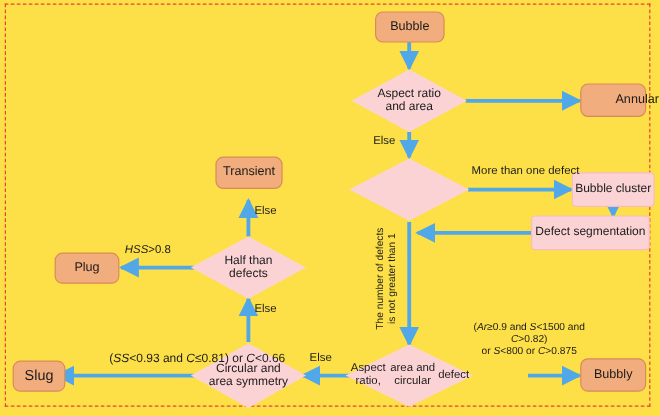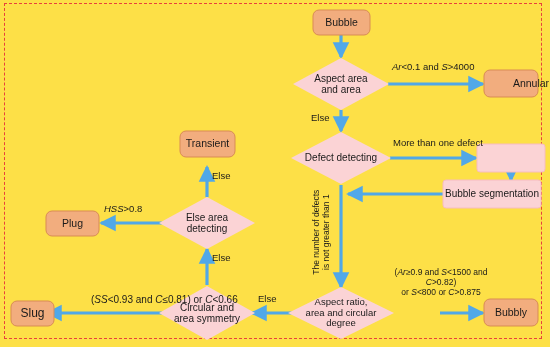--- a/index.html
+++ b/index.html
@@ -104,58 +104,55 @@
       <polygon points="207,286 255,313 207,340 159,313" fill="#fbd3d5" stroke="none"></polygon>
       <rect x="11" y="301" width="43" height="25" rx="6" ry="6" fill="#f2ad7e" stroke="#d98b55" stroke-width="1"></rect>
       <polygon points="341,287 394,313 341,339 288,313" fill="#fbd3d5" stroke="none"></polygon>
       <rect x="484" y="299" width="54" height="27" rx="6" ry="6" fill="#f2ad7e" stroke="#d98b55" stroke-width="1"></rect>
     </g>
   </svg>
 
   <div class="node-text" style="left:313px;top:10px;width:57px;height:25px;font-size:10.5px;">Bubble</div>
 
   <div class="node-text" style="left:296px;top:65px;width:90px;height:38px;font-size:10px;flex-direction:column;">
-    <span>Aspect area</span>
+    <span>Aspect ratio</span>
     <span>and area</span>
   </div>
 
   <div class="node-text" style="left:484px;top:70px;width:54px;height:27px;font-size:10.5px;margin-left:20px;">Annular</div>
 
-  <div class="node-text" style="left:289px;top:148px;width:104px;height:20px;font-size:10px;">Defect detecting</div>
 
+  <div class="node-text" style="left:477px;top:144px;width:68px;height:28px;font-size:10px;">Bubble cluster</div>
 
-  <div class="node-text" style="left:443px;top:180px;width:98px;height:28px;font-size:10px;">Bubble segmentation</div>
+  <div class="node-text" style="left:443px;top:180px;width:98px;height:28px;font-size:10px;">Defect segmentation</div>
 
   <div class="node-text" style="left:180px;top:131px;width:55px;height:26px;font-size:10.5px;">Transient</div>
 
   <div class="node-text" style="left:162px;top:204px;width:90px;height:38px;font-size:10px;flex-direction:column;">
-    <span>Else area</span>
-    <span>detecting</span>
+    <span>Half than</span>
+    <span>defects</span>
   </div>
 
   <div class="node-text" style="left:46px;top:211px;width:53px;height:25px;font-size:10.5px;">Plug</div>
 
   <div class="node-text" style="left:155px;top:294px;width:104px;height:38px;font-size:10px;flex-direction:column;">
     <span>Circular and</span>
     <span>area symmetry</span>
   </div>
 
   <div class="node-text" style="left:11px;top:301px;width:43px;height:25px;font-size:12px;">Slug</div>
 
-  <div class="node-text" style="left:291px;top:292px;width:100px;height:42px;font-size:9.5px;flex-direction:column;justify-content:center;">
+  <div class="node-text" style="left:291px;top:292px;width:100px;height:42px;font-size:9.5px;flex-direction:row;justify-content:center;">
     <span>Aspect ratio,</span>
     <span>area and circular</span>
-    <span>degree</span>
+    <span>defect</span>
   </div>
 
   <div class="node-text" style="left:484px;top:299px;width:54px;height:27px;font-size:10.5px;">Bubbly</div>
 
-  <div class="edge-label" style="left:392px;top:62px;font-size:9.5px;">
-    <i class="v">Ar</i><span>&lt;0.1 and </span><i class="v">S</i><span>&gt;4000</span>
-  </div>
 
   <div class="edge-label" style="left:311px;top:113px;font-size:9.5px;">Else</div>
 
   <div class="edge-label" style="left:393px;top:138px;font-size:9.5px;text-align:right;">More than one defect</div>
 
   <div class="rot-label" style="left:261px;top:222px;width:120px;font-size:8.5px;">
     <div>The number of  defects</div>
     <div>is not greater than 1</div>
   </div>
 

